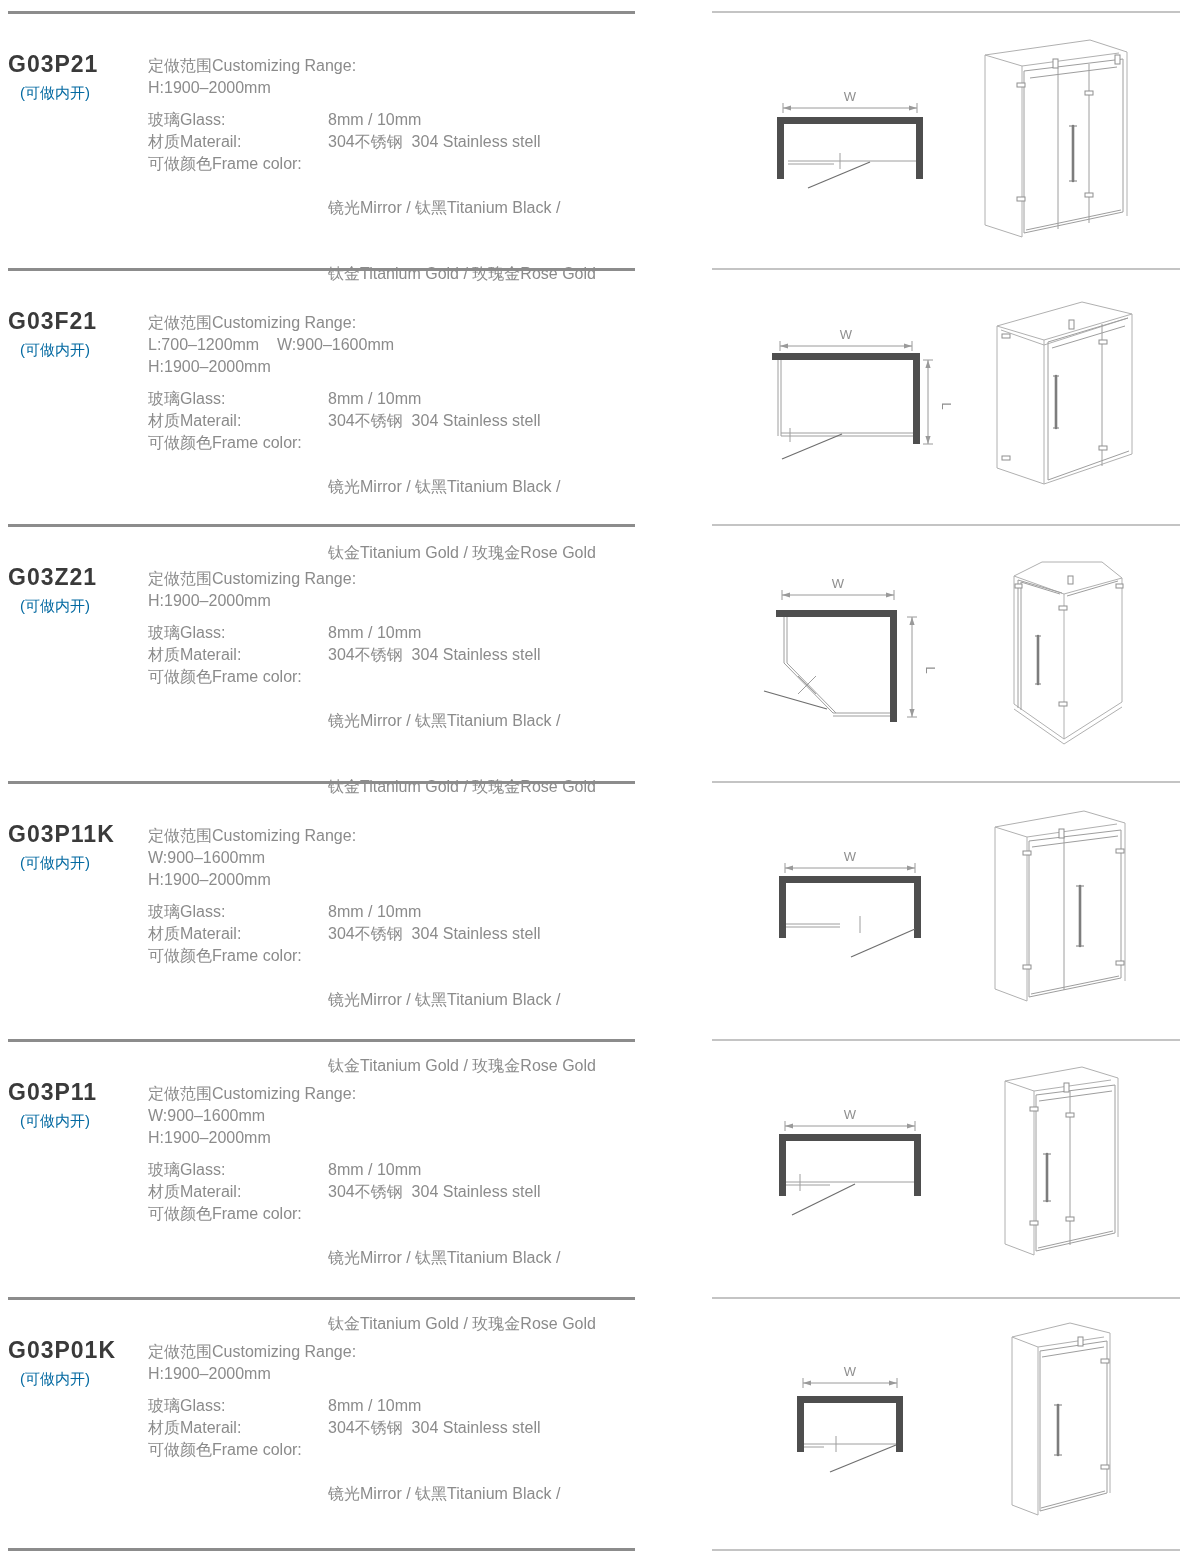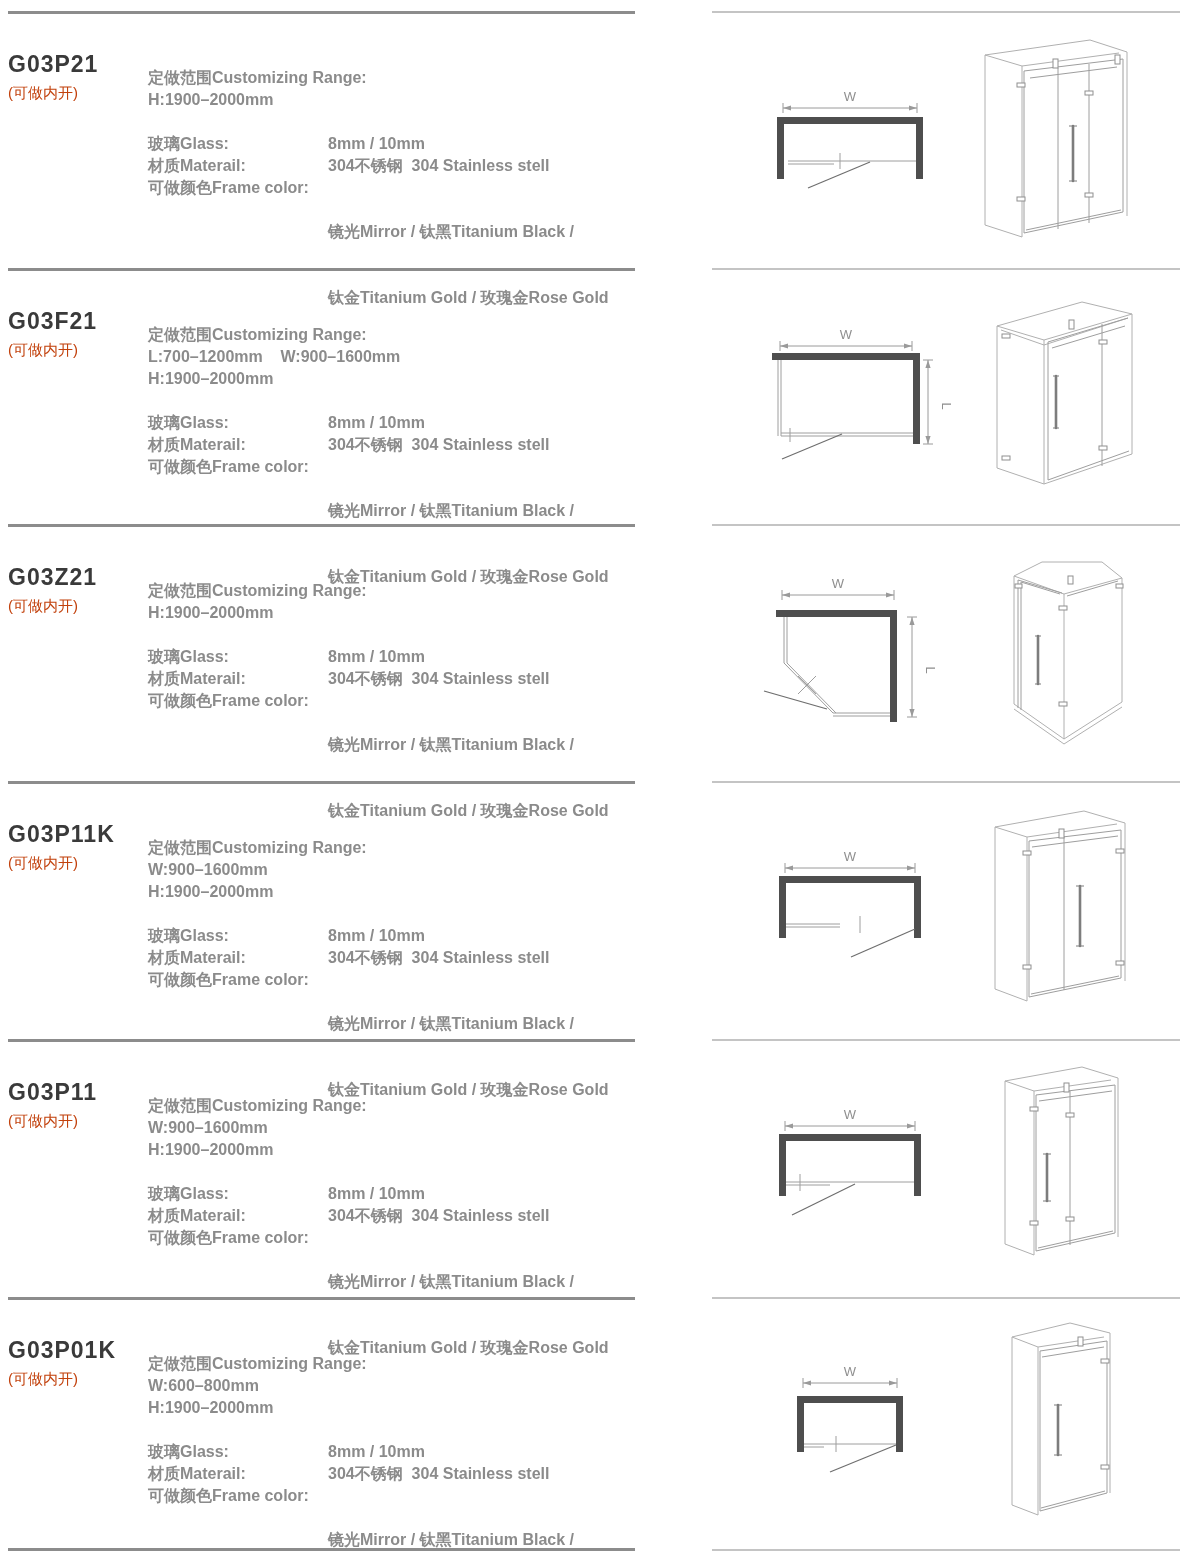--- a/index.html
+++ b/index.html
@@ -3,24 +3,24 @@
 <meta charset="utf-8">
 <style>
   html,body{margin:0;padding:0;background:#ffffff;}
   body{width:1200px;height:1557px;position:relative;overflow:hidden;
        font-family:"Liberation Sans","DejaVu Sans",sans-serif;}
   .row{position:absolute;left:0;width:1200px;height:256px;}
   .hr-left{position:absolute;left:8px;top:0;width:627px;height:3px;background:#8c8c8c;}
   .hr-right{position:absolute;left:712px;top:0;width:468px;height:2px;background:#c4c4c4;}
   .model-col{position:absolute;left:8px;top:40px;width:130px;}
   .model{font-size:23px;font-weight:bold;color:#3a3a3a;letter-spacing:1px;margin:0 0 6px 0;}
-  .note{font-size:15px;color:#c2410c;}
-  .spec-col{position:absolute;left:148px;top:56px;width:470px;color:#8b8b8b;font-size:16px;line-height:22px;font-weight:bold;}
+  .note{font-size:15px;color:#0369a1;margin-left:12px;}
+  .spec-col{position:absolute;left:148px;top:44px;width:470px;color:#8b8b8b;font-size:16px;line-height:22px;}
   .rline{white-space:pre;}
-  .spec-grid{display:grid;grid-template-columns:180px auto;margin-top:22px;}
+  .spec-grid{display:grid;grid-template-columns:180px auto;margin-top:10px;}
   .lbl{white-space:pre;}
   .val{white-space:pre;}
   .draw-col{position:absolute;left:712px;top:0;width:470px;height:250px;}
   svg{display:block;}
   .ln{stroke:#9e9e9e;fill:none;stroke-width:1;}
   .lnl{stroke:#b0b0b0;fill:none;stroke-width:1;}
   .wall{fill:#4e4e4e;stroke:none;}
   .dim{stroke:#9a9a9a;fill:none;stroke-width:1;}
   .arr{fill:#9a9a9a;stroke:none;}
   .dimtxt{fill:#8f8f8f;font-size:13px;font-family:"Liberation Sans","DejaVu Sans",sans-serif;}
@@ -279,21 +279,20 @@
 
 <section class="row" style="top:1297px">
   <div class="hr-left"></div>
   <div class="hr-right"></div>
   <div class="model-col">
     <h2 class="model">G03P01K</h2>
     <div class="note">(可做内开)</div>
   </div>
   <div class="spec-col">
     <div class="rline">定做范围Customizing Range:</div>
-    <div class="rline">W:600–800mm</div>
     <div class="rline">H:1900–2000mm</div>
     <div class="spec-grid">
       <div class="lbl">玻璃Glass:</div>
       <div class="val">8mm / 10mm</div>
       <div class="lbl">材质Materail:</div>
       <div class="val">304不锈钢  304 Stainless stell</div>
       <div class="lbl">可做颜色Frame color:</div>
       <div class="val">
         <div>镜光Mirror / 钛黑Titanium Black /</div>
         

